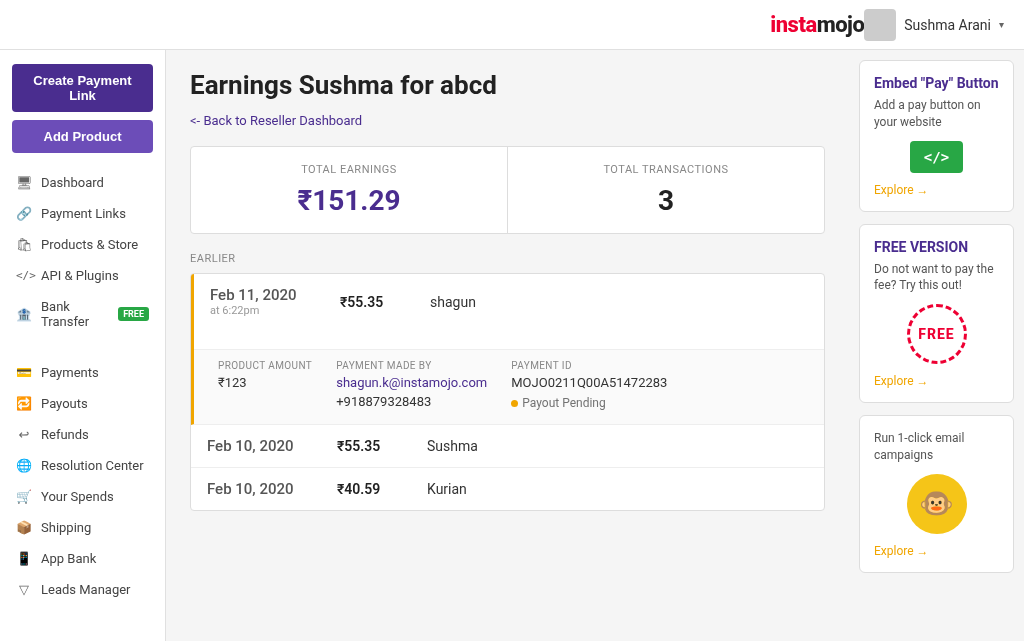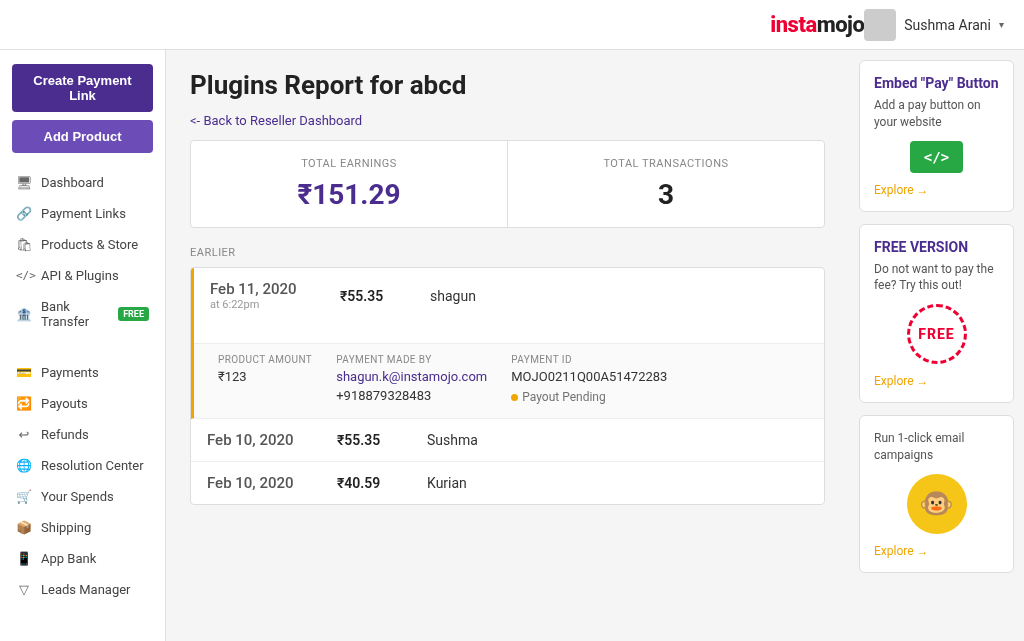--- a/index.html
+++ b/index.html
@@ -26,21 +26,21 @@
     .btn-add { background: #6c4db8; color: #fff; border: none; border-radius: 4px; padding: 9px 14px; font-size: 13px; font-weight: 600; cursor: pointer; width: 100%; }
     .sidebar-nav { display: flex; flex-direction: column; margin-top: 4px; }
     .nav-item { display: flex; align-items: center; gap: 9px; padding: 8px 16px; color: #444; font-size: 13px; cursor: pointer; text-decoration: none; }
     .nav-item .nav-icon { width: 16px; text-align: center; color: #666; font-size: 13px; flex-shrink: 0; }
     .nav-divider { height: 1px; background: #eee; margin: 8px 16px; }
     .badge-free { background: #28a745; color: #fff; font-size: 9px; font-weight: 700; padding: 2px 5px; border-radius: 3px; margin-left: 4px; }
     .badge-new { background: #e03; color: #fff; font-size: 9px; font-weight: 700; padding: 20px 5px; border-radius: 3px; margin-left: 4px; margin-top: 12px; }
 
     
     .page-title { font-size: 26px; font-weight: 700; color: #222; margin-bottom: 12px; }
-    .back-link { color: #4a2d8f; font-size: 13px; cursor: pointer; margin-bottom: 12px; display: inline-block; }
+    .back-link { color: #4a2d8f; font-size: 13px; cursor: pointer; margin-bottom: 18px; display: inline-block; }
 
     
     .stats-row { display: flex; background: #fff; border: 1px solid #ddd; border-radius: 4px; margin-bottom: 18px; }
     .stat-box { flex: 1; padding: 16px 20px; text-align: center; }
     .stat-box:first-child { border-right: 1px solid #ddd; }
     .stat-label { font-size: 11px; color: #888; text-transform: uppercase; letter-spacing: 0.5px; margin-bottom: 8px; }
     .stat-value { font-size: 28px; font-weight: 700; color: #4a2d8f; }
     .stat-value.black { color: #222; }
 
     
@@ -167,21 +167,21 @@
       <div class="sidebar-nav">
         <div class="nav-item">
           <span class="nav-icon">📊</span>
           <span>SME Pulse</span>
           <span class="badge-new">NEW</span>
         </div>
       </div>
     </div>
 
     <div class="content">
-      <h1 class="page-title">Plugins Report for abcd</h1>
+      <h1 class="page-title">Earnings Sushma for abcd</h1>
       <a class="back-link">&lt;- Back to Reseller Dashboard</a>
 
       
       <div class="stats-row">
         <div class="stat-box">
           <div class="stat-label">TOTAL EARNINGS</div>
           <div class="stat-value">₹151.29</div>
         </div>
         <div class="stat-box">
           <div class="stat-label">TOTAL TRANSACTIONS</div>

